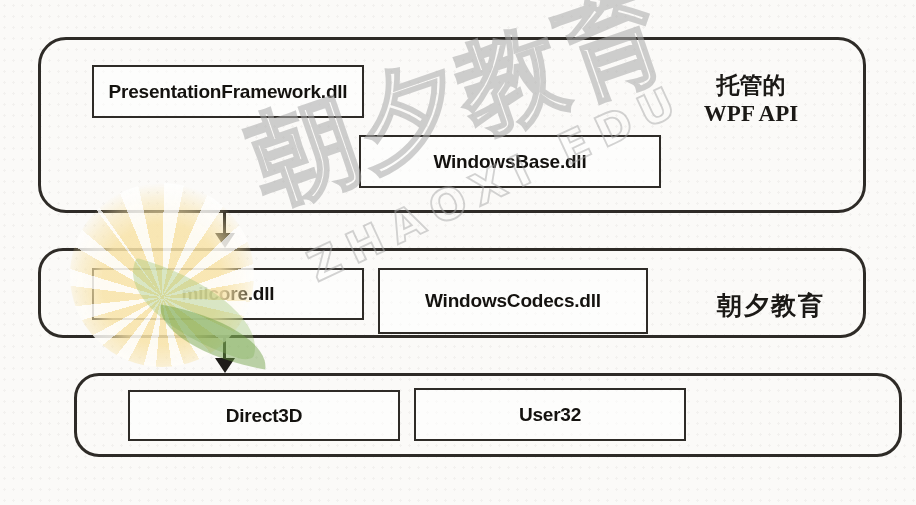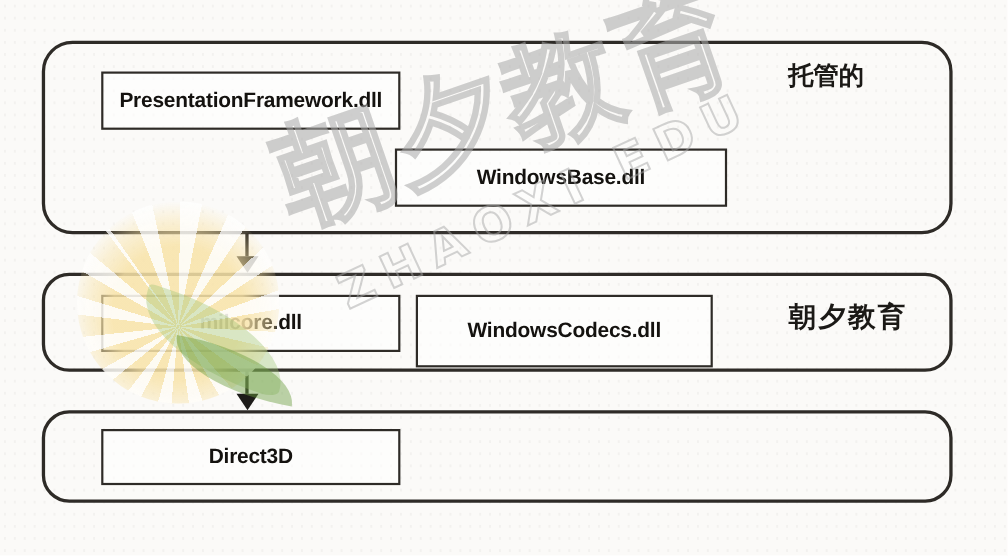--- a/index.html
+++ b/index.html
@@ -10,40 +10,40 @@
     background-size:9px 11px;
     font-family:"Liberation Sans",sans-serif;
   }
   
   .layer{
     position:absolute;left:38px;width:828px;box-sizing:border-box;
     border:3px solid #2e2b27;border-radius:28px;background:transparent;
   }
   .layer-1{top:37px;height:176px;}
   .layer-2{top:248px;height:90px;border-radius:25px;}
-  .layer-3{top:373px;height:84px;border-radius:25px;}
+  .layer-3{top:373px;height:84px;border-radius:25px;margin-left:36px;}
 
   .dllbox{
     position:absolute;box-sizing:border-box;
     border:2.5px solid #2e2b27;background:rgba(255,255,255,0.55);
     display:flex;align-items:center;justify-content:center;
     font-weight:700;font-size:19px;color:#14120f;letter-spacing:-0.2px;
   }
   
   .box-pf {left:51px;top:25px;width:272px;height:53px;}
   .box-pc {left:51px;top:95px;width:272px;height:52px;}
   .box-wb {left:318px;top:95px;width:302px;height:53px;}
   .box-mil{left:51px;top:17px;width:272px;height:52px;}
   .box-wc {left:337px;top:17px;width:270px;height:66px;}
   .box-d3d{left:51px;top:14px;width:272px;height:51px;}
   .box-u32{left:337px;top:12px;width:272px;height:53px;}
 
   .layer-label{
     position:absolute;color:#1b1916;text-align:center;
-    font-family:"Liberation Serif","DejaVu Serif",serif;font-weight:700;
+    font-family:"Liberation Serif","DejaVu Serif",serif;font-weight:700;margin-top:17px;
   }
   .label-1{left:570px;top:15px;width:280px;font-size:23px;line-height:28px;}
   .label-2{left:590px;top:23px;width:280px;font-size:25px;line-height:30px;letter-spacing:2px;}
 
   
   .arrow{position:absolute;left:223px;width:3px;background:#1e1c19;}
   .arrow::after{
     content:"";position:absolute;top:100%;left:50%;transform:translateX(-50%);
     border-left:10px solid transparent;border-right:10px solid transparent;
     border-top:15px solid #1e1c19;
@@ -97,20 +97,21 @@
 
   <div class="layer layer-1">
     <div class="dllbox box-pf">
       <span>PresentationFramework.dll</span>
     </div>
     <div class="dllbox box-wb">
       <span>WindowsBase.dll</span>
     </div>
     <div class="layer-label label-1">
       <div>托管的</div>
+      <div>WPF API</div>
     </div>
   </div>
 
   <div class="arrow arrow-1"></div>
 
   <div class="layer layer-2">
     <div class="dllbox box-mil">
       <span>milcore.dll</span>
     </div>
     <div class="dllbox box-wc">
@@ -120,20 +121,23 @@
       <div>朝夕教育</div>
     </div>
   </div>
 
   <div class="arrow arrow-2"></div>
 
   <div class="layer layer-3">
     <div class="dllbox box-d3d">
       <span>Direct3D</span>
     </div>
+    <div class="dllbox box-u32">
+      <span>User32</span>
+    </div>
   </div>
 
   <div class="wm wm-sun"></div>
   <div class="wm wm-leaf-a"></div>
   <div class="wm wm-leaf-b"></div>
   <div class="wm wm-text wm-cjk">朝夕教育</div>
   <div class="wm wm-text wm-latin">ZHAOXI EDU</div>
 
 </div>
 

